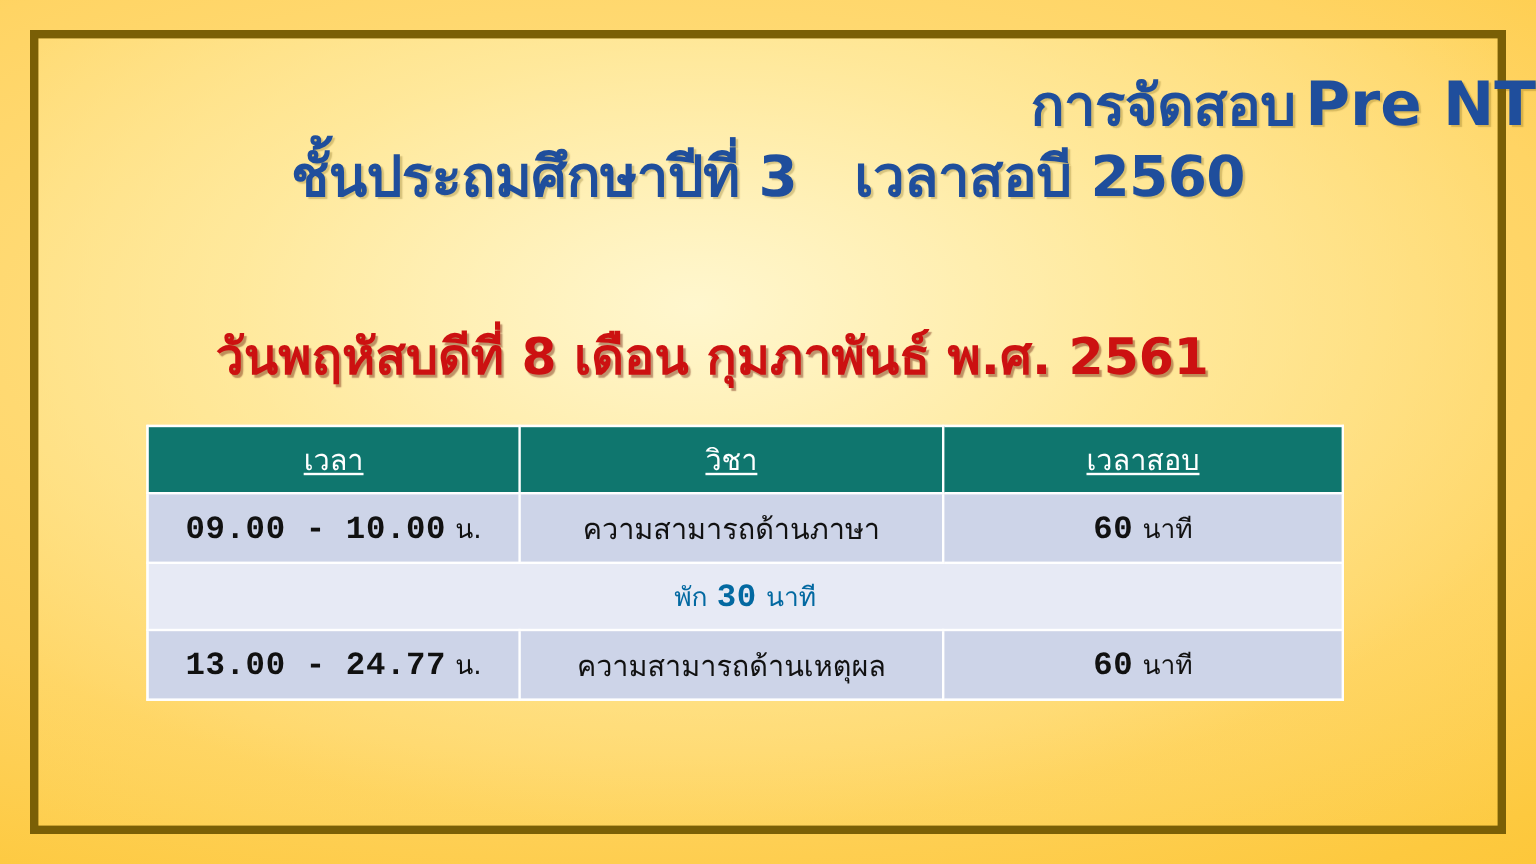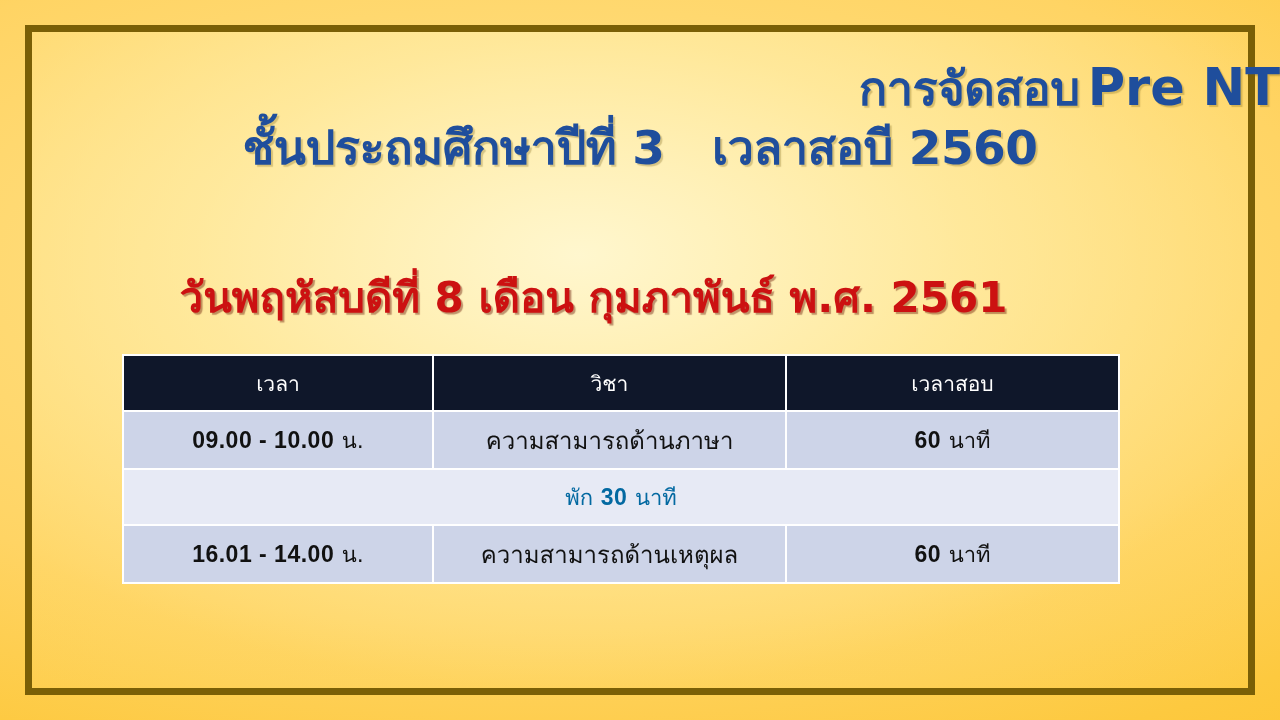--- a/index.html
+++ b/index.html
@@ -132,44 +132,45 @@
 
   table.schedule th,
   table.schedule td {
     border: 2px solid #ffffff;
     text-align: center;
     vertical-align: middle;
     padding: 0;
   }
 
   table.schedule thead th {
-    background: #0f172a;
+    background: #0f766e;
     color: #ffffff;
     height: 54px;
-    font-size: 21px;
+    font-size: 24px;
     font-weight: normal;
+    text-decoration: underline;
   }
 
   table.schedule tr.row-session td {
     background: #cdd4e8;
     height: 56px;
     color: #111111;
     font-size: 24px;
   }
   table.schedule tr.row-break td {
     background: #e7eaf5;
     height: 54px;
     color: #0369a1;
     font-size: 24px;
   }
 
   .mono-num {
-    font-family: Liberation Sans, sans-serif;
-    font-weight: bold;
-    font-size: 23px;
+    font-family: Liberation Mono, monospace;
+    font-weight: bold;
+    font-size: 27px;
     letter-spacing: 0.5px;
   }
   .thai-sm {
     font-size: 22px;
   }
   .cell-subject {
     font-size: 23px;
   }
 </style>
 </head>
@@ -230,21 +231,21 @@
               <span class="thai-sm">พัก</span>
               <span class="mono-num">30</span>
               <span class="thai-sm">นาที</span>
             </td>
           </tr>
 
 
 
           <tr class="row-session">
             <td>
-              <span class="mono-num">16.01 - 14.00</span>
+              <span class="mono-num">13.00 - 24.77</span>
               <span class="thai-sm">น.</span>
             </td>
             <td class="cell-subject">ความสามารถด้านเหตุผล</td>
             <td>
               <span class="mono-num">60</span>
               <span class="thai-sm">นาที</span>
             </td>
           </tr>
 
         </tbody>

